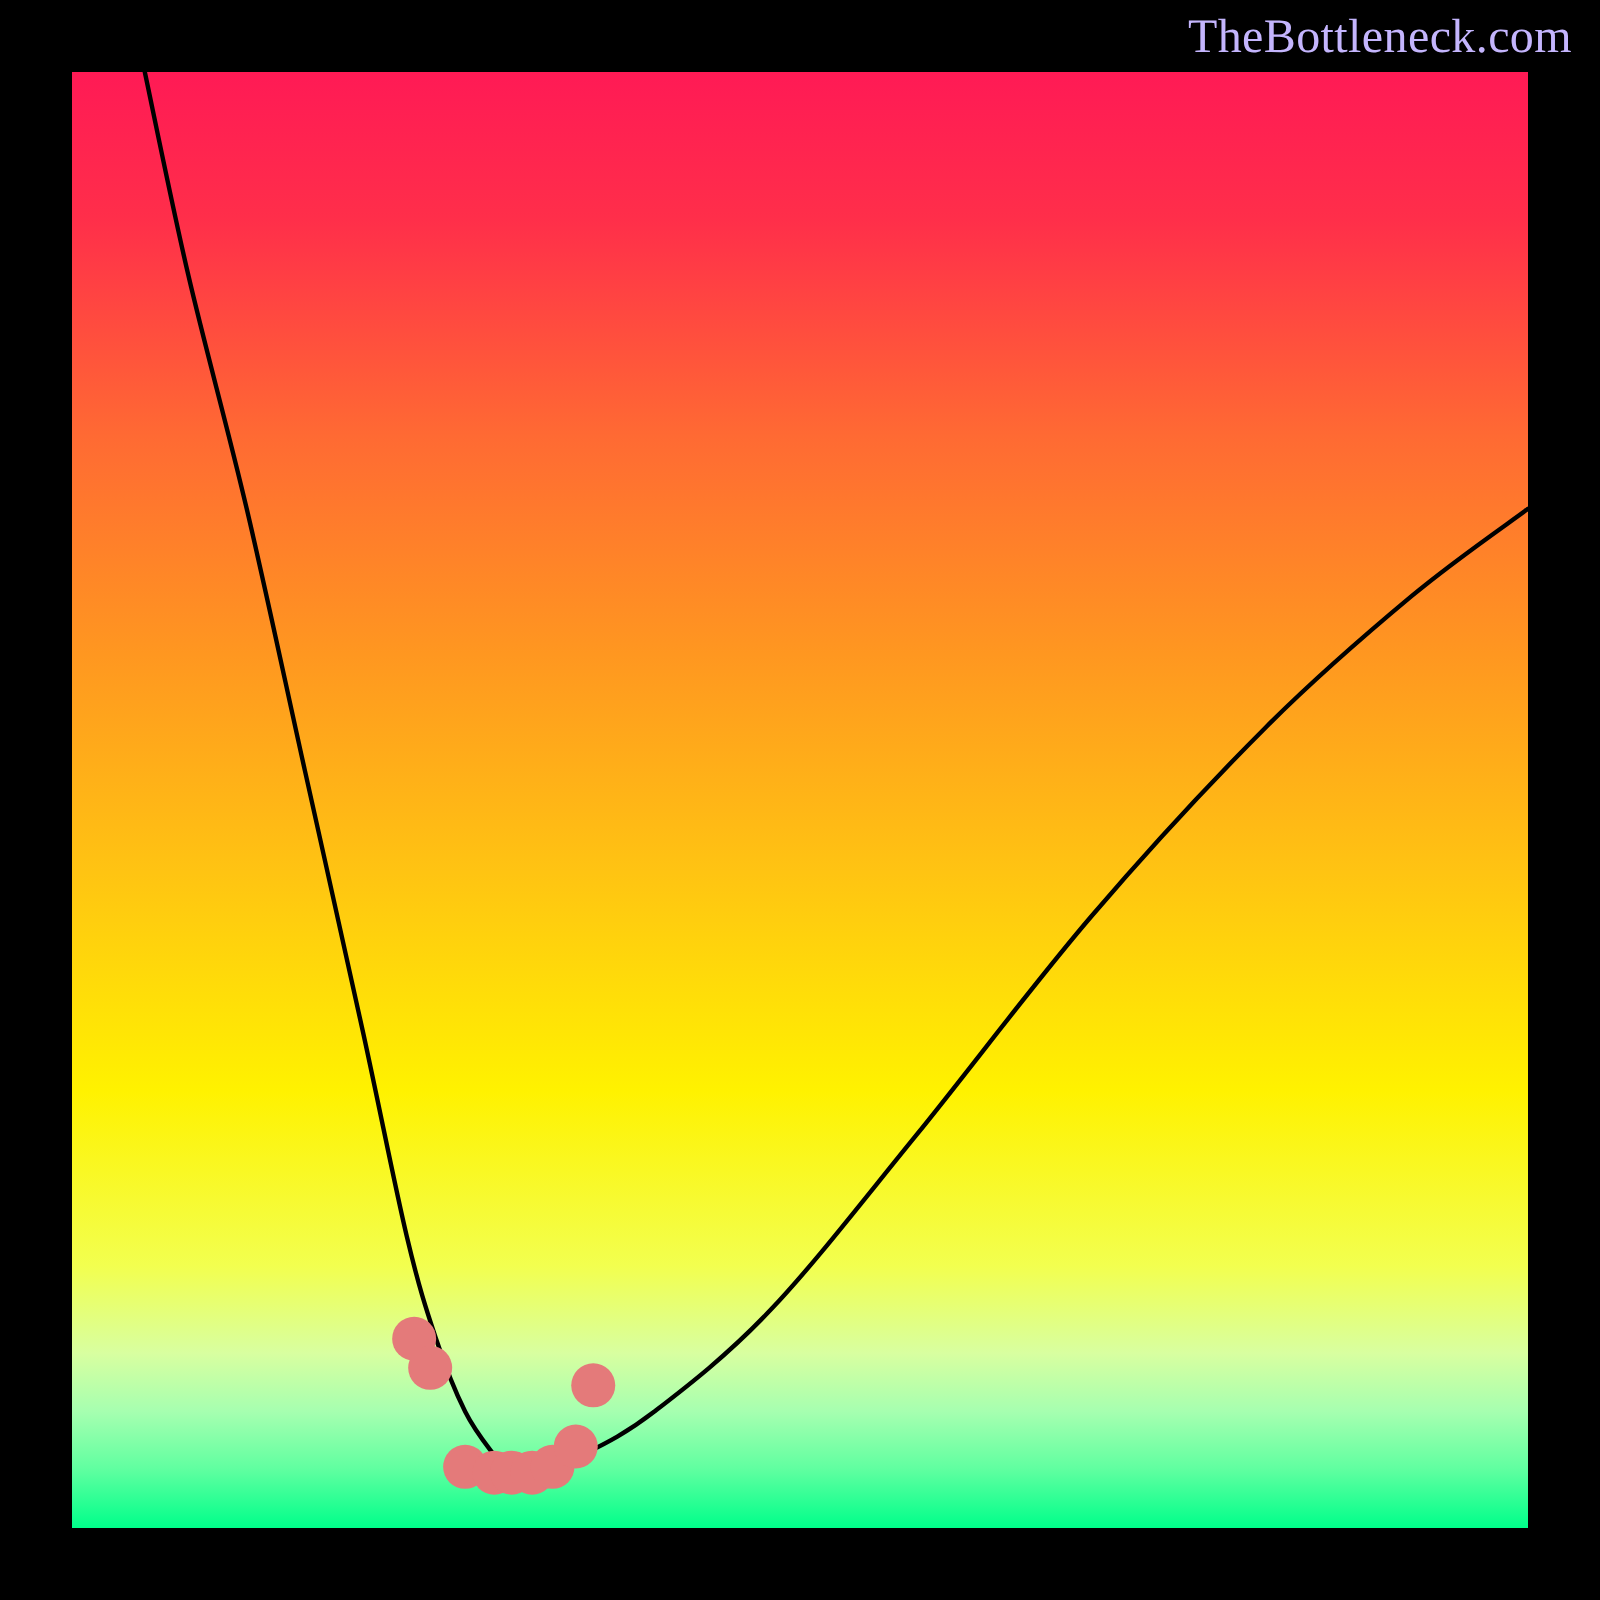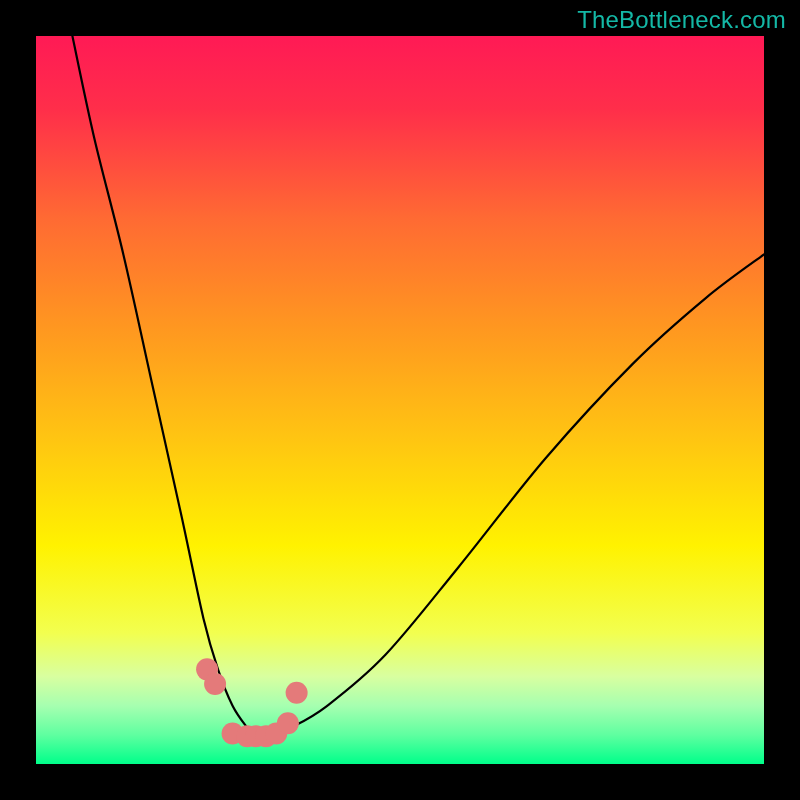--- a/index.html
+++ b/index.html
@@ -15,25 +15,26 @@
     position: relative;
     width: 800px;
     height: 800px;
     background: #000;
     box-sizing: border-box;
   }
   .watermark {
     position: absolute;
     top: 6px;
     right: 14px;
-    color: #14b8a6;
+    color: #c4b5fd;
     font-size: 24px;
     font-weight: 400;
     letter-spacing: 0.2px;
     z-index: 10;
+    font-family: Liberation Serif, serif;
   }
   .plot-area {
     position: absolute;
     left: 36px;
     top: 36px;
     width: 728px;
     height: 728px;
     overflow: hidden;
   }
   svg.bg {

